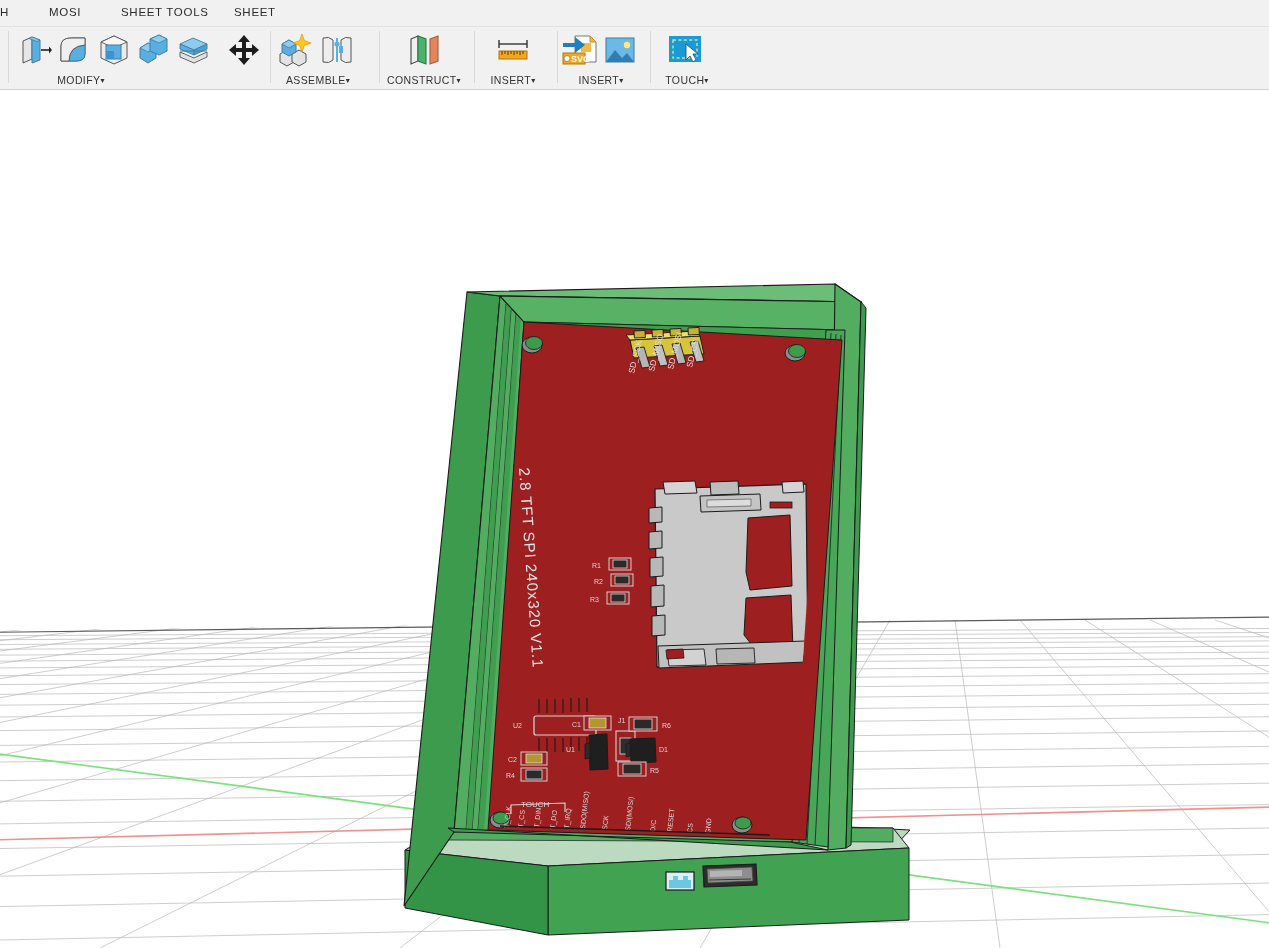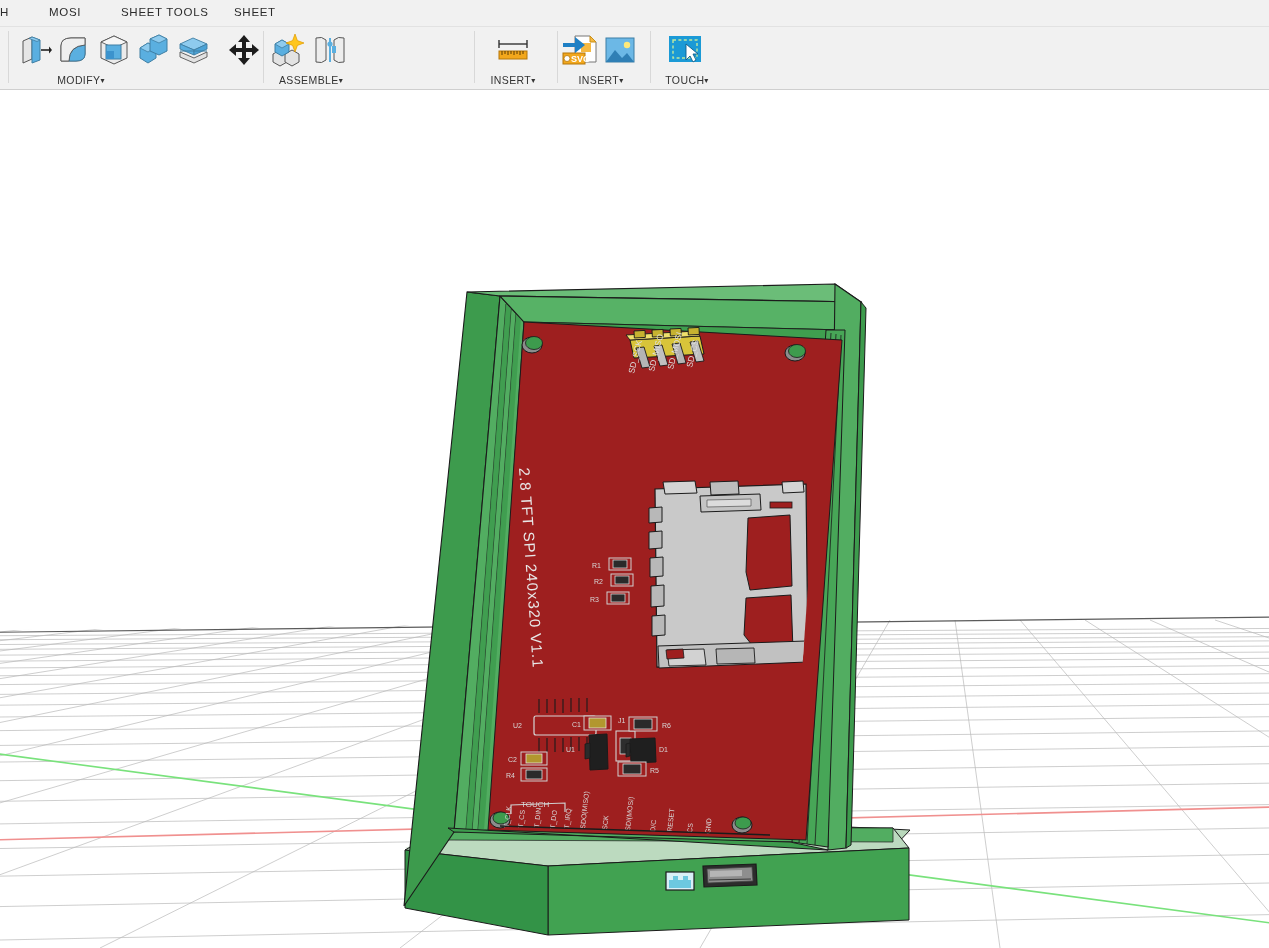--- a/index.html
+++ b/index.html
@@ -191,21 +191,21 @@
                 <polygon points="32,17 25,11 25,23"></polygon>
               </g>
             </svg>
           </div>
         </div>
         <div class="plabel" style="left:-58px">
           <span>MODIFY</span><span class="caret">▾</span>
         </div>
       </div>
 
-      <div class="panel sep" style="left:263px;width:96px">
+      <div class="panel sep" style="left:270px;width:96px">
         <div class="pbtns" style="padding-left:6px">
           <div class="pbtn" title="New Component">
             <svg width="36" height="36" viewBox="0 0 36 36">
               <polygon points="4,22 11,18 18,22 18,30 11,34 4,30" fill="#e3e3e3" stroke="#555" stroke-width="1"></polygon>
               <polygon points="16,22 23,18 30,22 30,30 23,34 16,30" fill="#e3e3e3" stroke="#555" stroke-width="1"></polygon>
               <polygon points="6,12 13,8 20,12 20,20 13,24 6,20" fill="#5aafe0" stroke="#3e7ea3" stroke-width="1"></polygon>
               <polygon points="6,12 13,8 20,12 13,16" fill="#8ecbee" stroke="#3e7ea3" stroke-width="0.8"></polygon>
               <polygon points="26,2 28.4,8.6 35,11 28.4,13.4 26,20 23.6,13.4 17,11 23.6,8.6" fill="#ffc61e" stroke="#e09a00" stroke-width="0.7"></polygon>
             </svg>
           </div>
@@ -217,20 +217,34 @@
               <circle cx="18" cy="12" r="2.6" fill="#5aafe0"></circle>
               <rect x="20" y="14" width="4" height="7" fill="#5aafe0"></rect>
             </svg>
           </div>
         </div>
         <div class="plabel">
           <span>ASSEMBLE</span><span class="caret">▾</span>
         </div>
       </div>
 
+      <div class="panel sep" style="left:379px;width:90px">
+        <div class="pbtns" style="padding-left:26px">
+          <div class="pbtn" title="Offset Plane">
+            <svg width="38" height="38" viewBox="0 0 38 38">
+              <polygon points="6,8 13,5 13,30 6,33" fill="#f0f0f0" stroke="#444" stroke-width="1.1"></polygon>
+              <polygon points="13,5 21,8 21,33 13,30" fill="#49b36a" stroke="#2d7a47" stroke-width="1.1"></polygon>
+              <polygon points="25,8 33,5 33,30 25,33" fill="#e2875c" stroke="#a85b36" stroke-width="1.1"></polygon>
+            </svg>
+          </div>
+        </div>
+        <div class="plabel">
+          <span>CONSTRUCT</span><span class="caret">▾</span>
+        </div>
+      </div>
 
       <div class="panel sep" style="left:474px;width:78px">
         <div class="pbtns" style="padding-left:20px">
           <div class="pbtn" title="Measure">
             <svg width="38" height="38" viewBox="0 0 38 38">
               <line x1="5" y1="13" x2="33" y2="13" stroke="#333" stroke-width="1.4"></line>
               <line x1="5" y1="9" x2="5" y2="17" stroke="#333" stroke-width="1.4"></line>
               <line x1="33" y1="9" x2="33" y2="17" stroke="#333" stroke-width="1.4"></line>
               <rect x="5" y="20" width="28" height="8" fill="#f2a71c" stroke="#b57608" stroke-width="1"></rect>
               <g stroke="#5a3a00" stroke-width="1">

